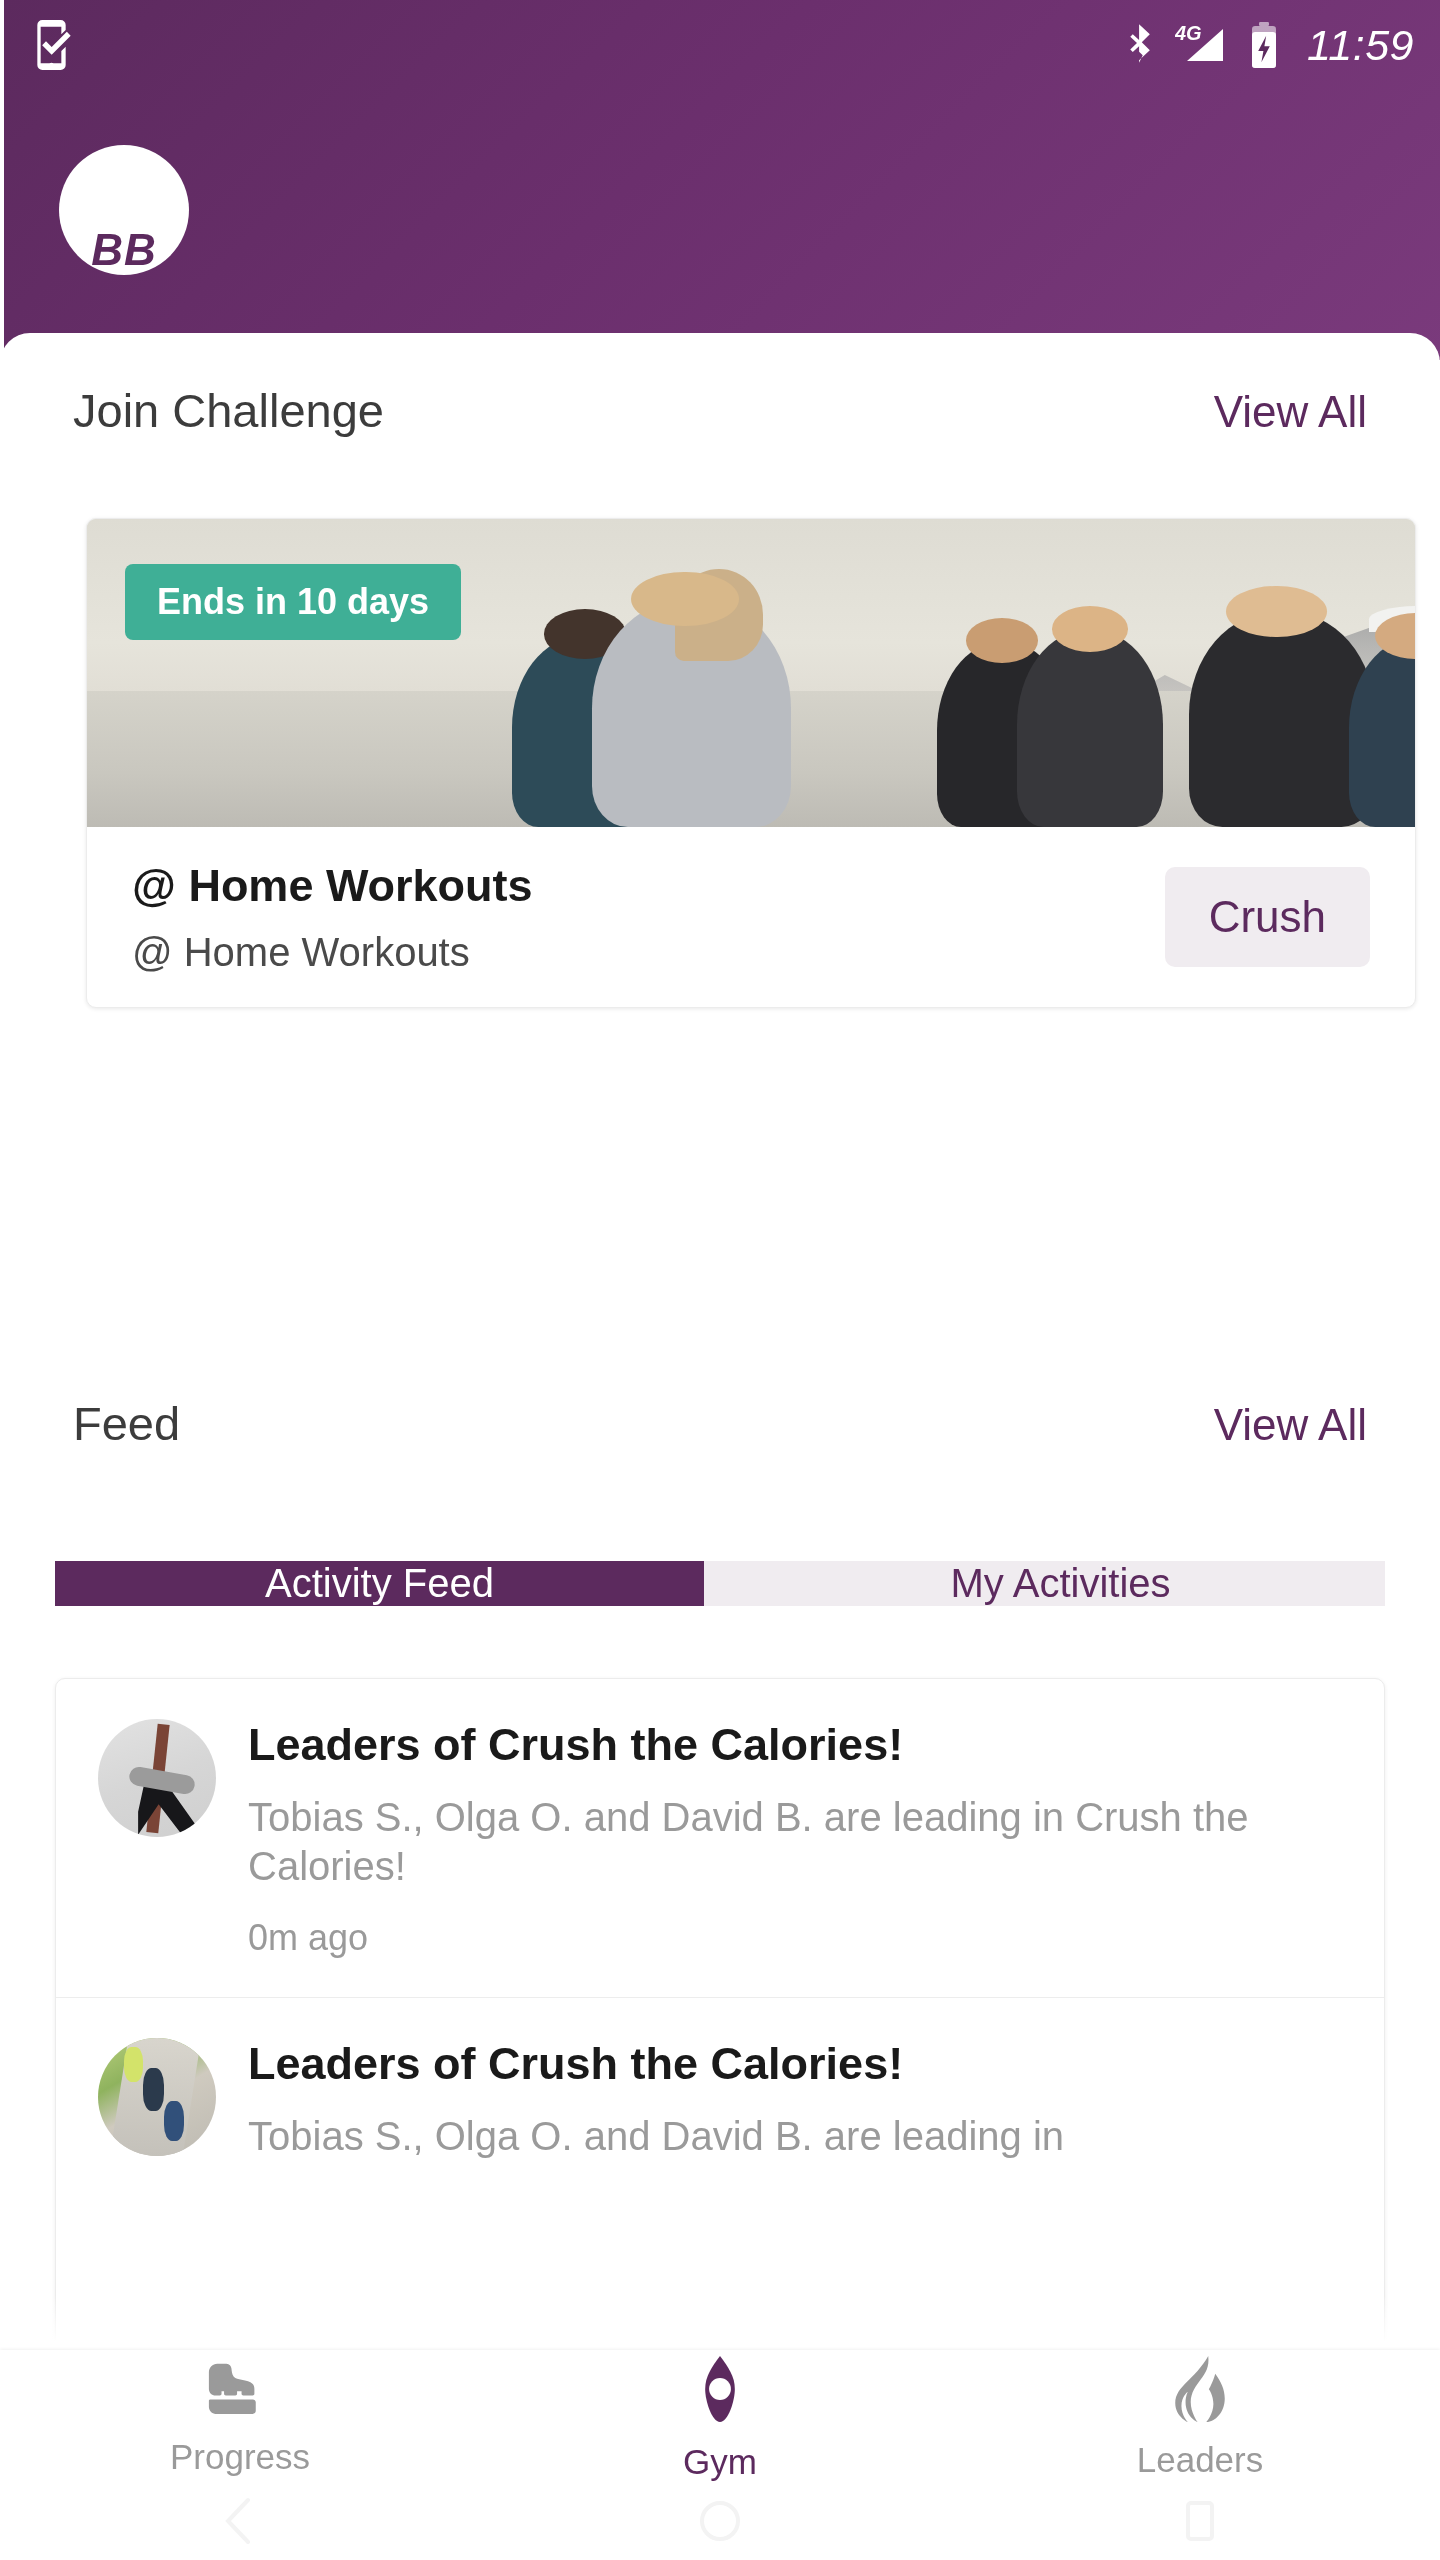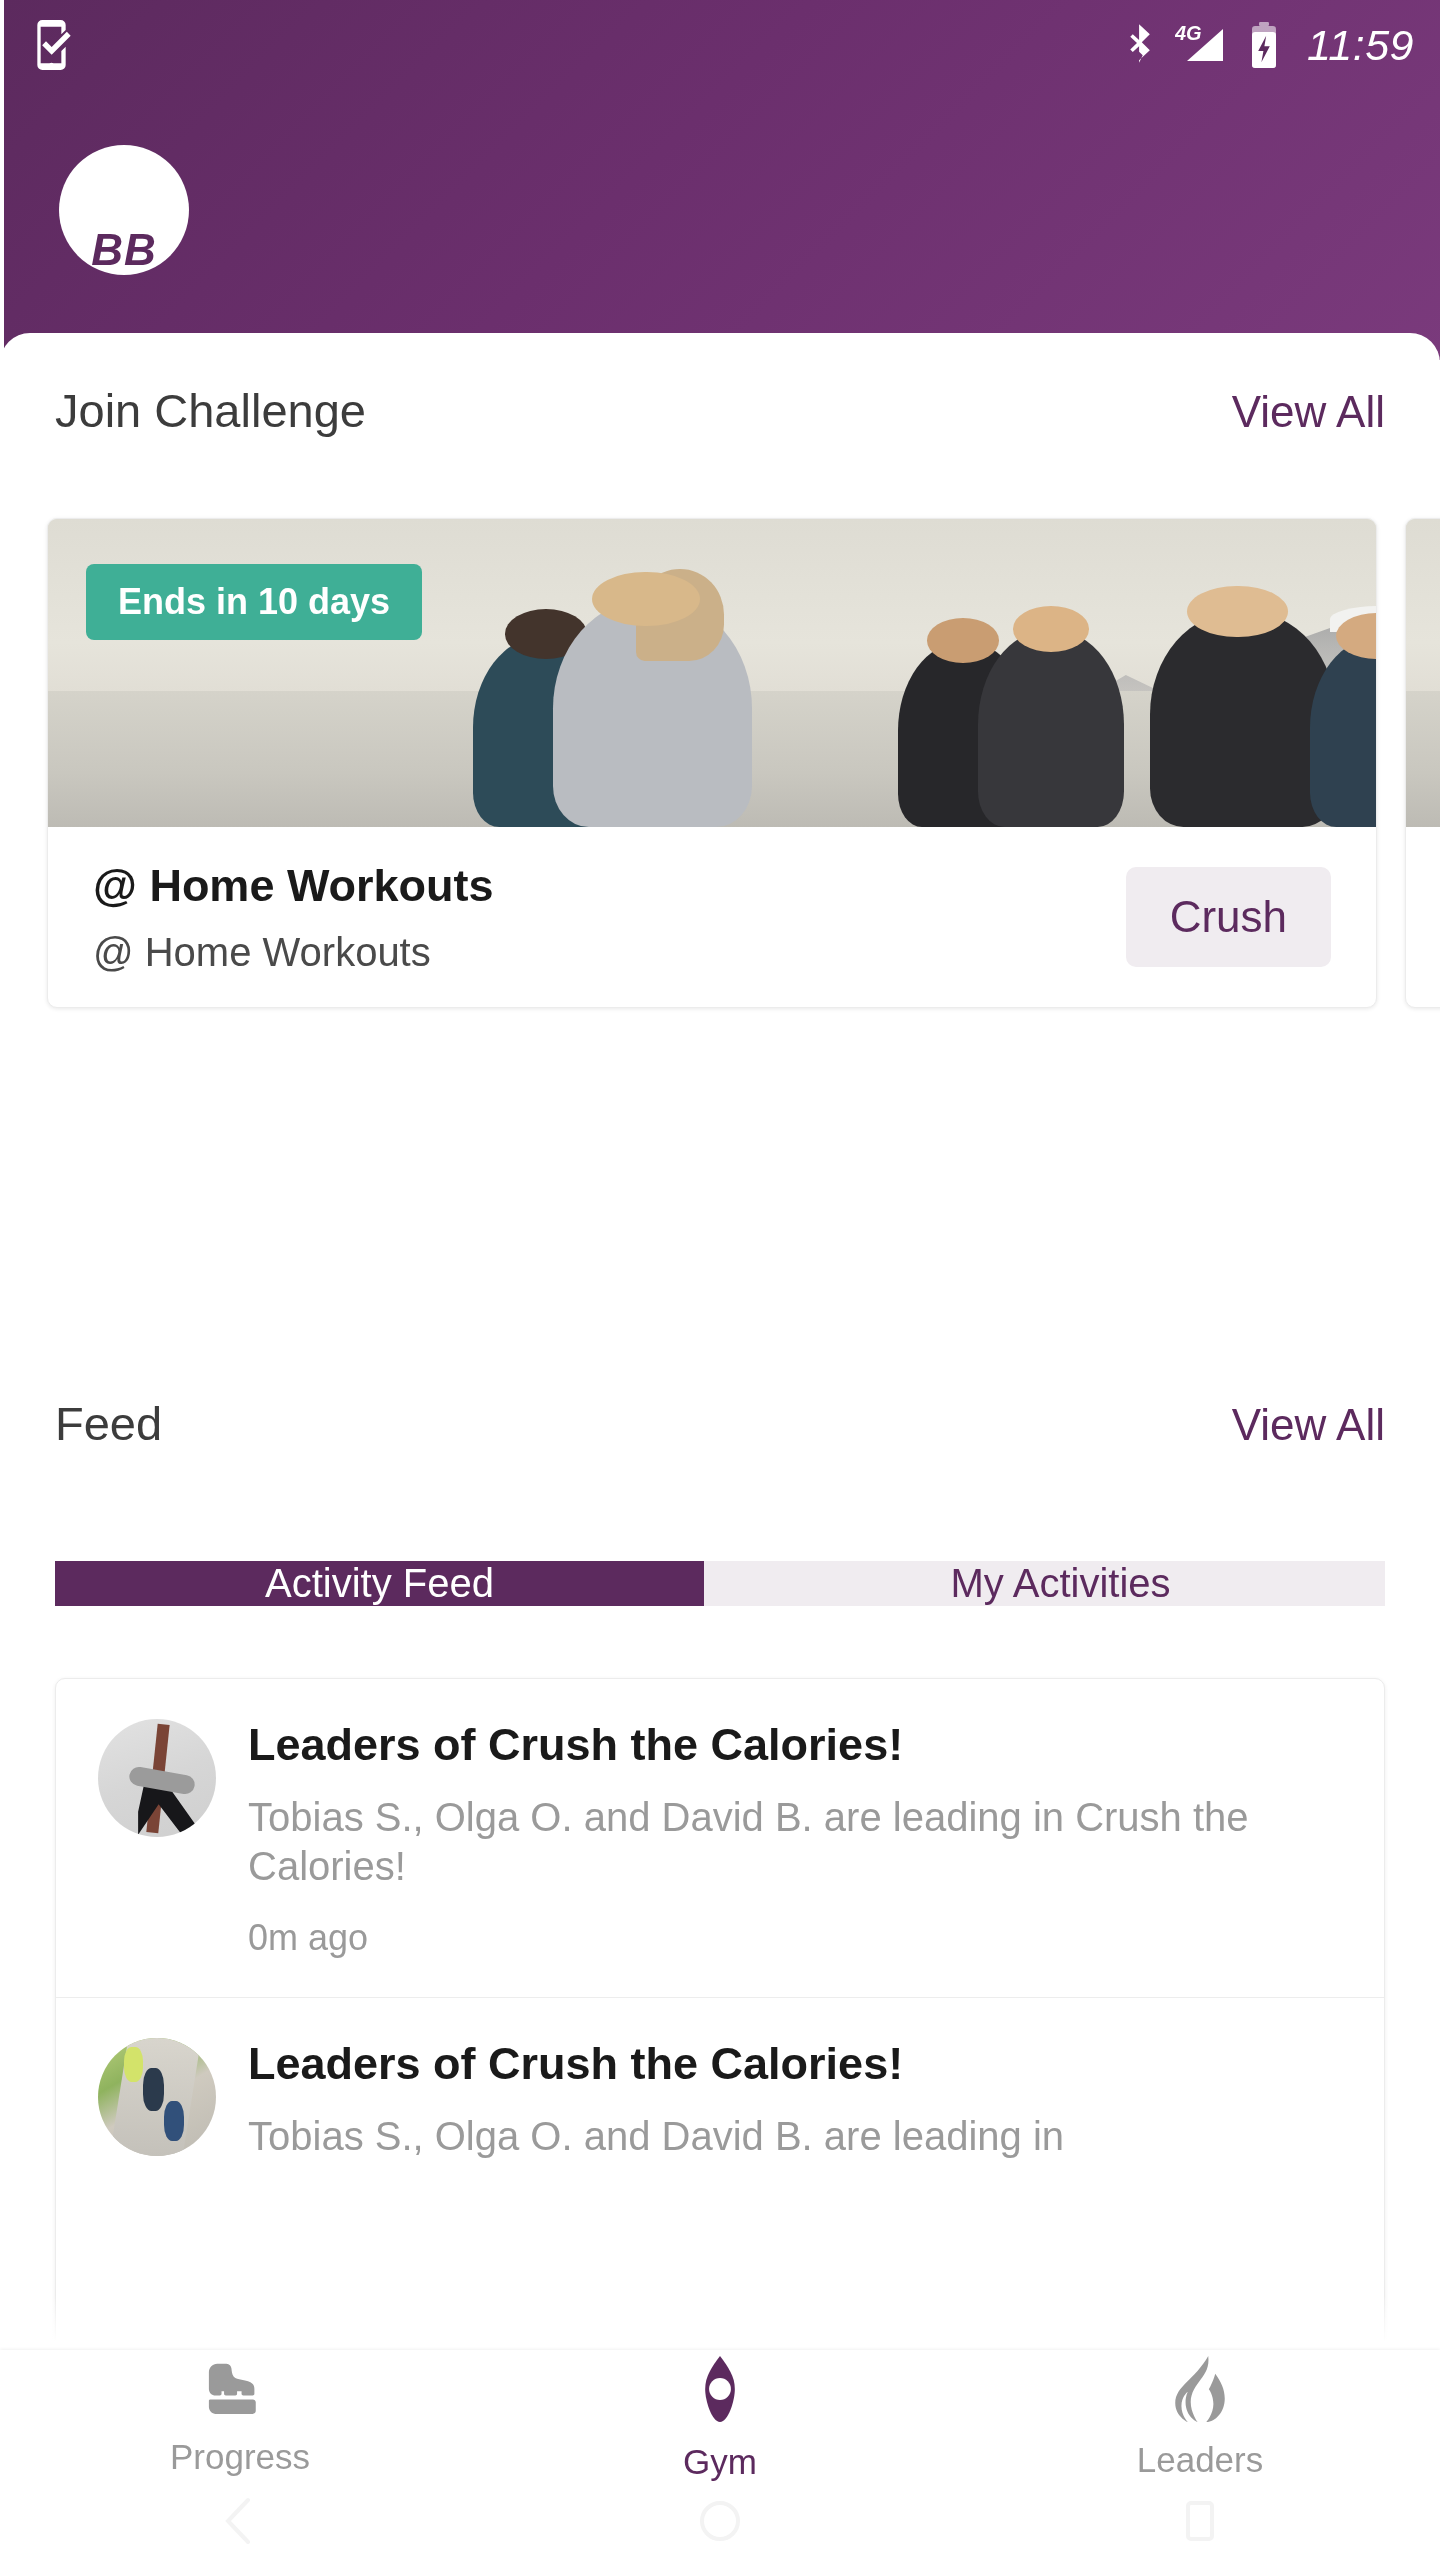--- a/index.html
+++ b/index.html
@@ -37,29 +37,29 @@
 
   
   .sheet {
     position:absolute; top:333px; left:0; width:1440px; height:2227px;
     background:#ffffff; border-radius:30px 30px 0 0;
     overflow:hidden;
   }
 
   .section-head {
     display:flex; align-items:baseline; justify-content:space-between;
-    padding:0 55px;
+    padding:0 73px;
   }
   .section-title { font-size:47px; color:#3c3c3c; font-weight:400; }
   .view-all { font-size:44px; color:#5c2a5e; font-weight:400; }
 
   
   .carousel {
     position:absolute; top:185px; left:0; width:1440px; height:490px;
-    display:flex; gap:28px; padding-left:47px;
+    display:flex; gap:28px; padding-left:86px;
   }
   .ch-card {
     flex:0 0 1330px; height:490px; background:#ffffff;
     border:1px solid #ececec; border-radius:10px; overflow:hidden;
     box-shadow:0 1px 4px rgba(0,0,0,0.09);
     display:flex; flex-direction:column;
   }
   .ch-card.peek { flex:0 0 1330px; }
   .ch-img {
     position:relative; height:308px; width:100%;

